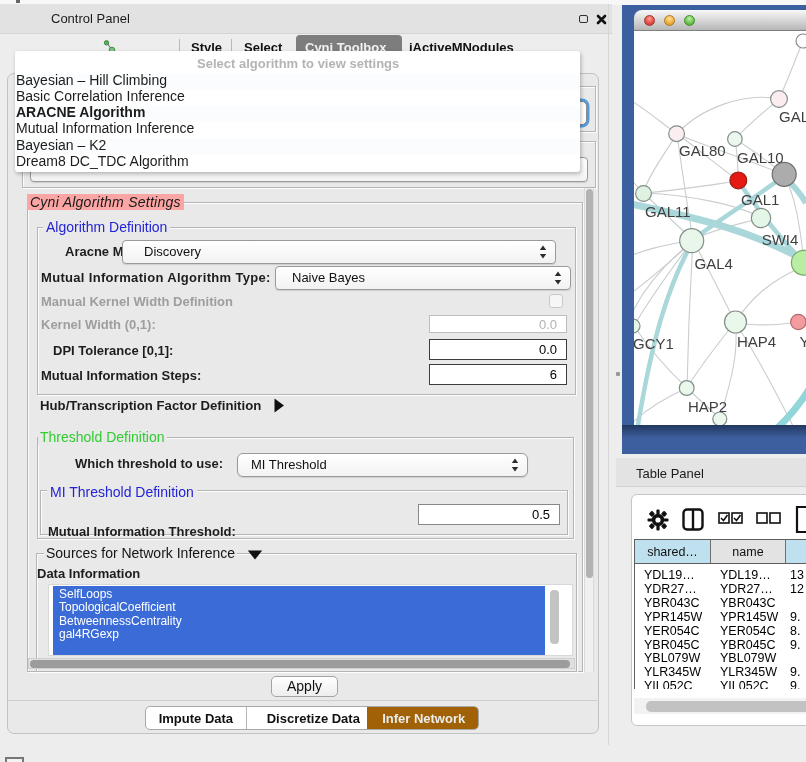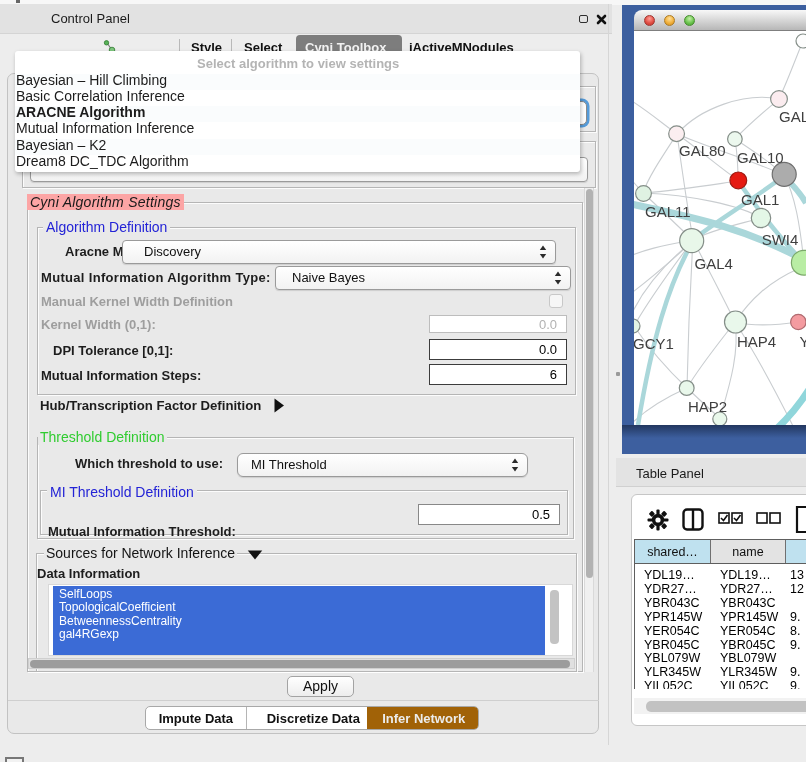--- a/index.html
+++ b/index.html
@@ -110,21 +110,21 @@
   <path d="M0.5 0.5 L13.5 0.5 L7 8.5 Z" fill="#111"></path>
 </svg>
 <div class="abs lbl" style="left:37px;top:566px;font-size:13px;">Data Information</div>
 <div class="abs" style="left:48px;top:584px;width:525px;height:72px;background:#fff;border:1px solid #d8d8d8;box-sizing:border-box;"></div>
 <div class="abs" style="left:53px;top:586px;width:492px;height:69px;background:#3b6bd6;"></div>
 <div class="abs" style="left:59px;top:588px;font-size:12px;color:#fff;line-height:13.4px;">SelfLoops<br>TopologicalCoefficient<br>BetweennessCentrality<br>gal4RGexp</div>
 <div class="abs" style="left:550px;top:590px;width:8.5px;height:54px;background:#c3c3c3;border-radius:4px;"></div>
 <div class="abs" style="left:28px;top:658px;width:547px;height:11px;background:#e0e0e0;border:1px solid #cfcfcf;box-sizing:border-box;"></div>
 <div class="abs" style="left:30px;top:659.5px;width:540px;height:8px;background:#9c9c9c;border-radius:4px;"></div>
 
-<div class="abs" style="left:271px;top:676px;width:67px;height:21px;background:linear-gradient(#ffffff,#ededed);border:1px solid #a3a3a3;border-radius:5px;box-sizing:border-box;text-align:center;margin-left:16px;">
+<div class="abs" style="left:271px;top:676px;width:67px;height:21px;background:linear-gradient(#ffffff,#ededed);border:1px solid #a3a3a3;border-radius:5px;box-sizing:border-box;text-align:center;">
   <span style="font-size:14px;color:#111;line-height:19px;">Apply</span>
 </div>
 <div class="abs" style="left:8px;top:700px;width:591px;height:1px;background:#cfcfcf;"></div>
 
 <div class="abs" style="left:145px;top:705.5px;width:334px;height:24px;background:#fff;border:1px solid #a8a8a8;border-radius:5px;box-sizing:border-box;overflow:hidden;">
   <div class="abs" style="left:0;top:0;width:99.8px;height:24px;text-align:center;font-size:13px;font-weight:bold;color:#111;line-height:23px;">Impute Data</div>
   <div class="abs" style="left:99.8px;top:0;width:1px;height:24px;background:#b5b5b5;"></div>
   <div class="abs" style="left:107px;top:0;width:120.6px;height:24px;text-align:center;font-size:13px;font-weight:bold;color:#111;line-height:23px;">Discretize Data</div>
   <div class="abs" style="left:221.4px;top:0;width:112.6px;height:24px;background:#a16207;text-align:center;font-size:13px;font-weight:bold;color:#ececec;line-height:23px;">Infer Network</div>
 </div>

